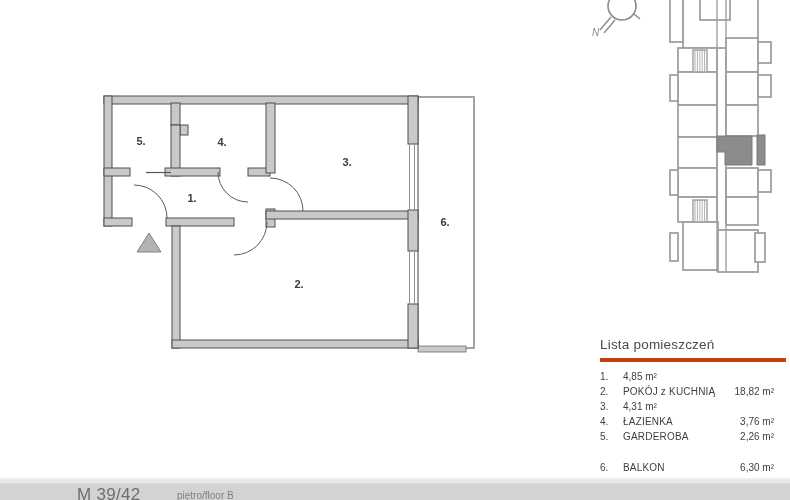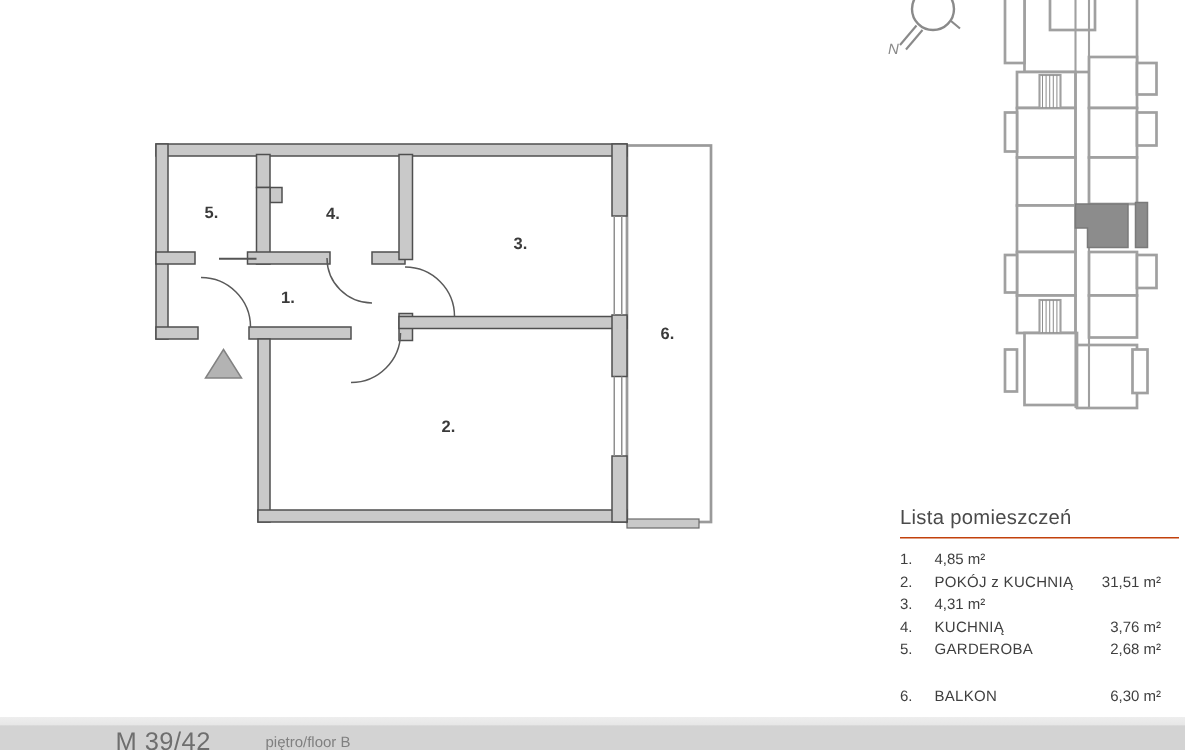--- a/index.html
+++ b/index.html
@@ -2,21 +2,21 @@
 <html><head>
 <meta charset="utf-8">
 <style>
   html,body{margin:0;padding:0;background:#ffffff;}
   #page{position:relative;width:790px;height:500px;background:#ffffff;overflow:hidden;
         font-family:"Liberation Sans","DejaVu Sans",sans-serif;}
   svg{position:absolute;overflow:hidden;}
   
   .room-list{position:absolute;left:600px;top:337px;width:186px;color:#454545;}
   .room-list h2{margin:0;padding:0 0 6px 0;font-size:13.5px;font-weight:400;
-                border-bottom:1px solid #c2410c;color:#4a4a4a;letter-spacing:.2px;}
+                border-bottom:4px solid #c2410c;color:#4a4a4a;letter-spacing:.2px;}
   .rows{margin-top:7px;}
   .row{display:flex;align-items:baseline;font-size:10px;line-height:15px;color:#3f3f3f;}
   .row .no{width:23px;flex:none;}
   .row .nm{flex:1;letter-spacing:.2px;}
   .row .ar{flex:none;padding-right:12px;}
   .row.balcony{margin-top:16px;}
   
   .footer{position:absolute;left:0;top:478px;width:790px;height:34px;overflow:hidden;
           background:linear-gradient(to bottom,#eeeeee 0px,#e7e7e7 5px,#d3d3d3 6px,#d3d3d3 100%);}
   .footer .big{position:absolute;left:77px;top:7px;font-size:17px;font-weight:500;color:#6e6e6e;letter-spacing:.3px;}
@@ -153,35 +153,35 @@
   <div class="room-list">
     <h2>Lista pomieszczeń</h2>
     <div class="rows">
       <div class="row">
         <span class="no">1.</span>
         <span class="ar">4,85 m²</span>
       </div>
       <div class="row">
         <span class="no">2.</span>
         <span class="nm">POKÓJ z KUCHNIĄ</span>
-        <span class="ar">31,51 m²</span>
+        <span class="ar">18,82 m²</span>
       </div>
       <div class="row">
         <span class="no">3.</span>
         <span class="ar">4,31 m²</span>
       </div>
       <div class="row">
         <span class="no">4.</span>
-        <span class="nm">KUCHNIĄ</span>
+        <span class="nm">ŁAZIENKA</span>
         <span class="ar">3,76 m²</span>
       </div>
       <div class="row">
         <span class="no">5.</span>
         <span class="nm">GARDEROBA</span>
-        <span class="ar">2,68 m²</span>
+        <span class="ar">2,26 m²</span>
       </div>
       <div class="row balcony">
         <span class="no">6.</span>
         <span class="nm">BALKON</span>
         <span class="ar">6,30 m²</span>
       </div>
     </div>
   </div>
 
   <div class="footer">

